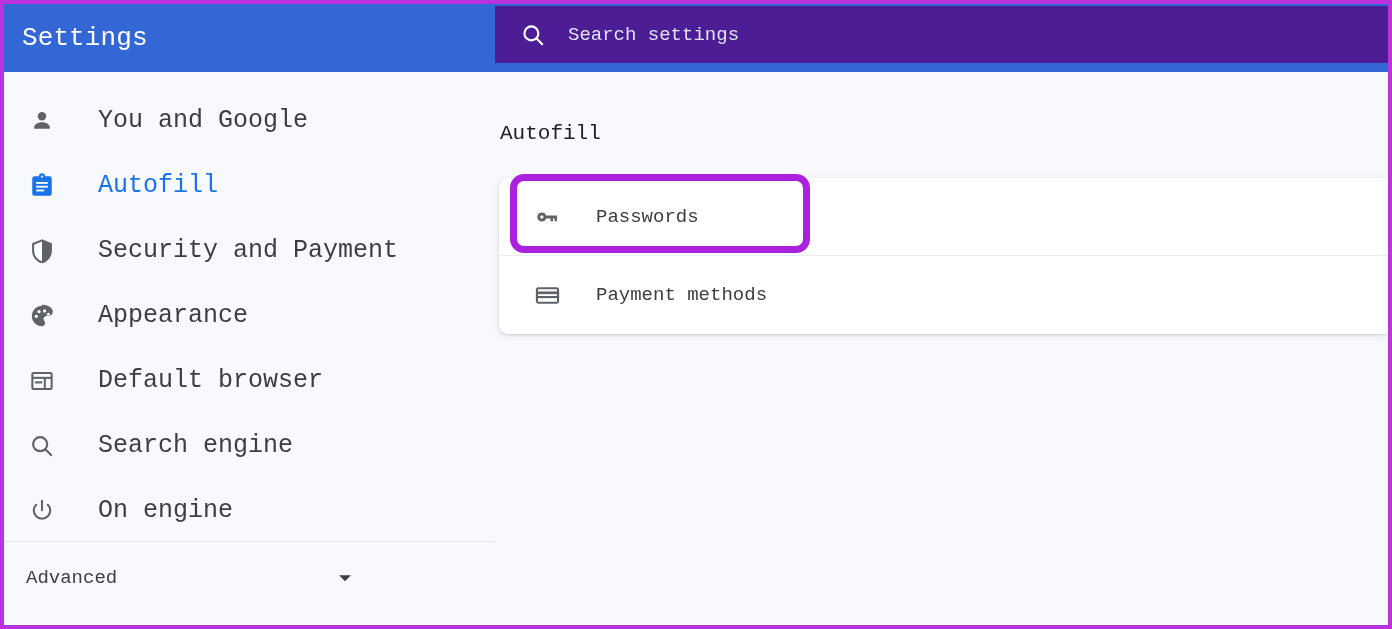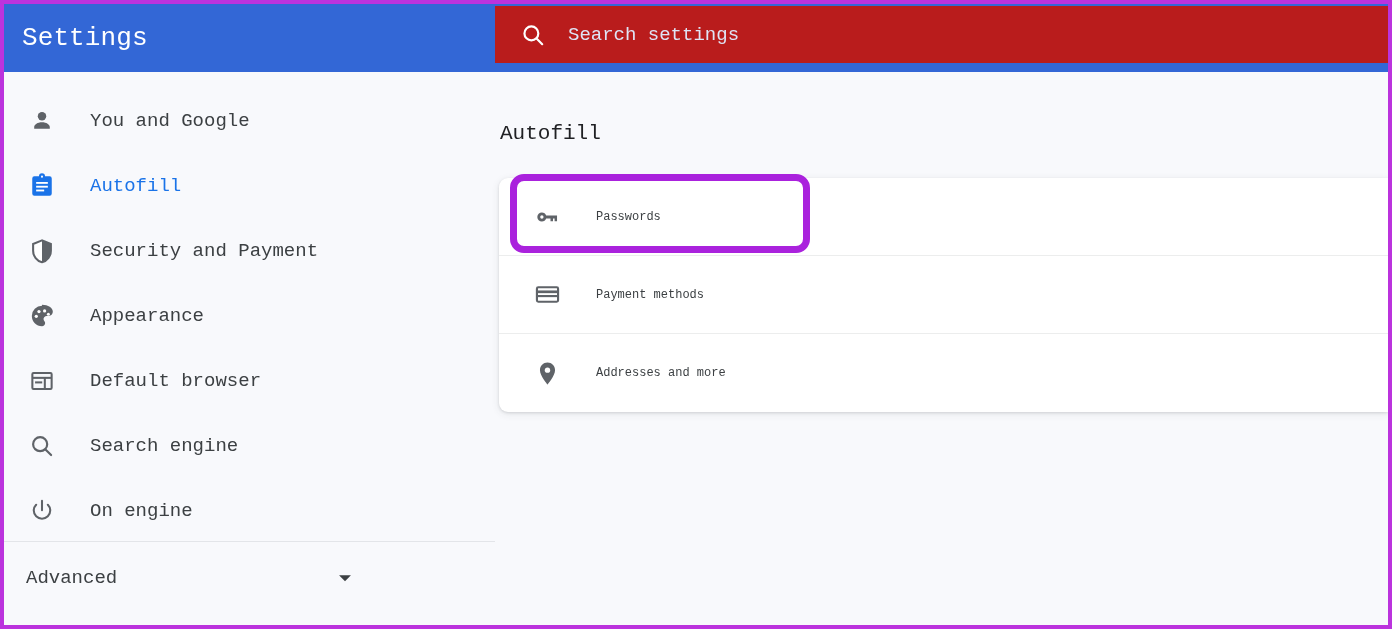--- a/index.html
+++ b/index.html
@@ -44,21 +44,21 @@
 
   .header-title {
     color: #ffffff;
     font-size: 26px;
     font-weight: 400;
     letter-spacing: 0.1px;
   }
 
   .header-search-zone {
     flex: 1;
-    background: #b91c1c;
+    background: #4c1d95;
     margin-top: 2px;
     margin-bottom: 9px;
     display: flex;
     align-items: center;
     padding-left: 25px;
     gap: 22px;
   }
 
   .search-icon svg { display: block; }
 
@@ -98,22 +98,22 @@
   .nav-icon {
     width: 32px;
     height: 32px;
     flex: none;
     display: flex;
     align-items: center;
     justify-content: center;
   }
 
   .nav-label {
-    margin-left: 32px;
-    font-size: 19px;
+    margin-left: 40px;
+    font-size: 25px;
     color: #3c4043;
     font-weight: 400;
     white-space: nowrap;
   }
 
   .nav-item.active .nav-label { color: #1a73e8; }
 
   .advanced-section {
     position: absolute;
     left: 0;
@@ -178,21 +178,21 @@
     width: 32px;
     height: 32px;
     flex: none;
     display: flex;
     align-items: center;
     justify-content: center;
   }
 
   .row-label {
     margin-left: 33px;
-    font-size: 12px;
+    font-size: 19px;
     color: #3c4043;
     white-space: nowrap;
   }
 
   
   .highlight-box {
     position: absolute;
     left: 11px;
     top: -4px;
     width: 300px;
@@ -339,29 +339,20 @@
           <span class="row-icon">
             <svg width="27" height="27" viewBox="0 0 24 24" fill="none" stroke="#5f6368" stroke-width="1.9">
               <rect x="2.6" y="5.6" width="18.8" height="12.8" rx="1.2"></rect>
               <line x1="2.6" y1="9.6" x2="21.4" y2="9.6" stroke-width="2.4"></line>
               <line x1="2.6" y1="13.4" x2="21.4" y2="13.4"></line>
             </svg>
           </span>
           <span class="row-label">Payment methods</span>
         </div>
 
-        <div class="card-row">
-          <span class="row-icon">
-            <svg width="27" height="27" viewBox="0 0 24 24" fill="#5f6368">
-              <path d="M12 2.3c-3.7 0-6.7 3-6.7 6.7 0 5 6.7 12.7 6.7 12.7s6.7-7.7 6.7-12.7c0-3.7-3-6.7-6.7-6.7z"></path>
-              <circle cx="12" cy="9" r="2.4" fill="#ffffff"></circle>
-            </svg>
-          </span>
-          <span class="row-label">Addresses and more</span>
-        </div>
 
       </div>
 
     </main>
 
   </div>
 
 </div>
 
 </body></html>

